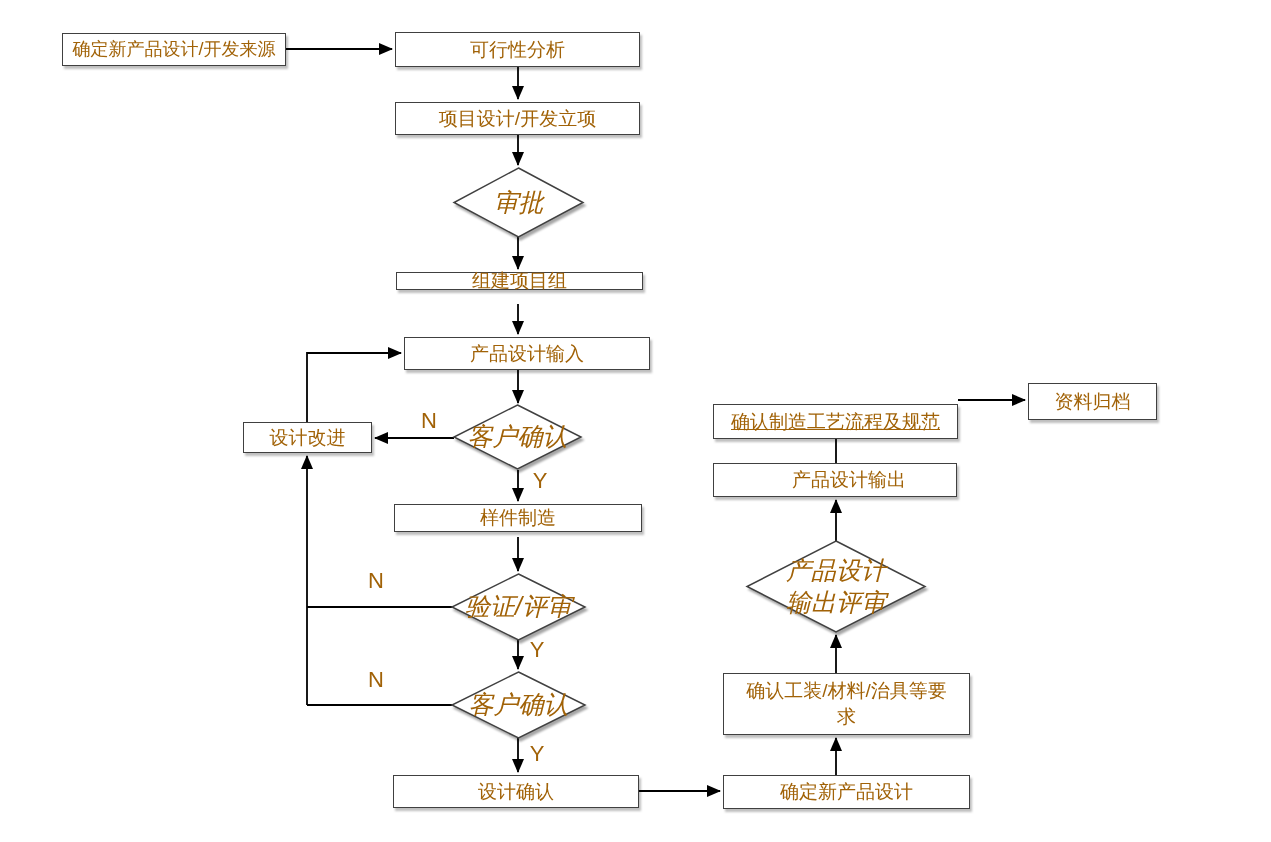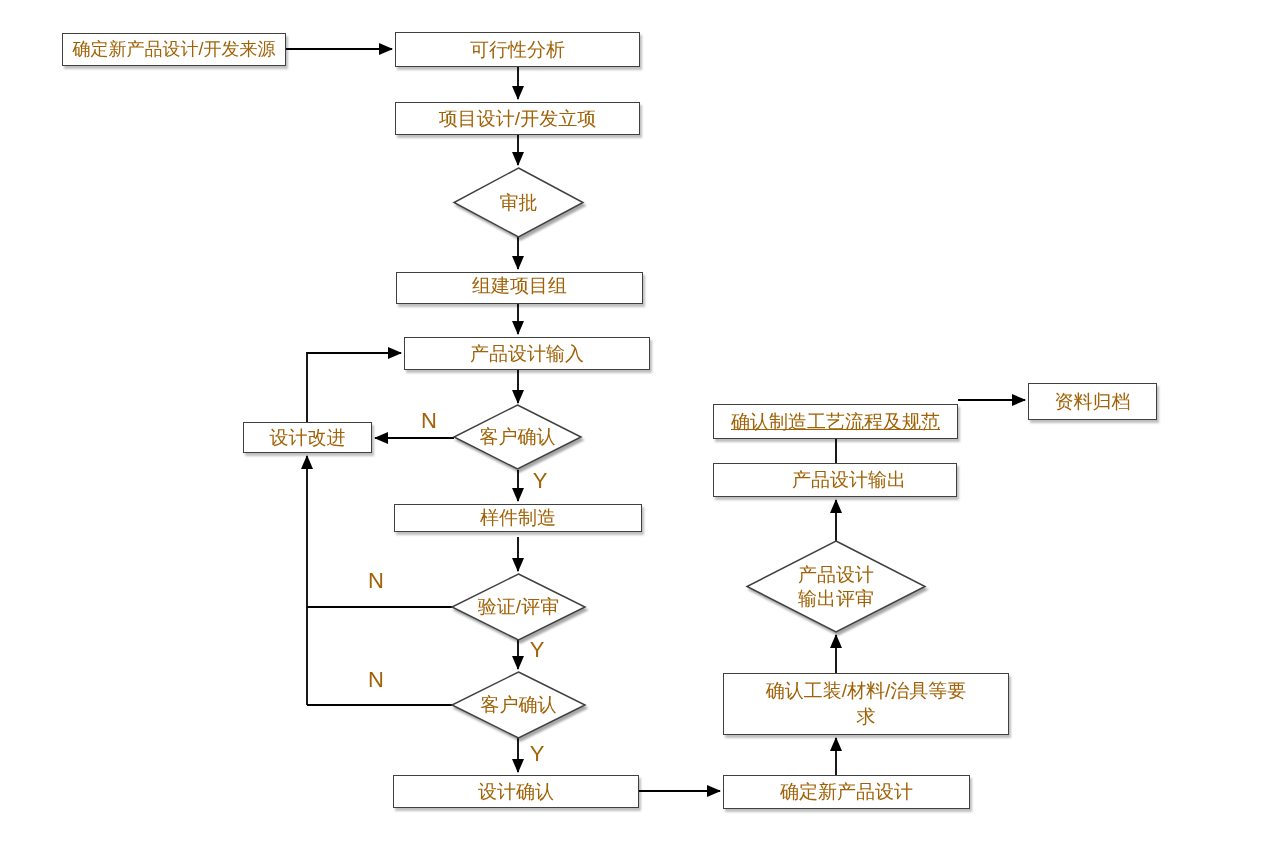--- a/index.html
+++ b/index.html
@@ -62,23 +62,24 @@
     vector-effect: non-scaling-stroke;
   }
   .diamond .dlabel {
     position: absolute;
     left: 0; top: 0;
     width: 100%; height: 100%;
     display: flex;
     align-items: center;
     justify-content: center;
     text-align: center;
-    font-size: 19px;
+    font-size: 25px;
     line-height: 1.25;
     white-space: pre-line;
+    font-style: italic;
   }
   .elabel {
     position: absolute;
     transform: translate(-50%, -50%);
     font-size: 22px;
     font-weight: 400;
     z-index: 3;
   }
 </style>
 </head>
@@ -127,21 +128,21 @@
     <span>项目设计/开发立项</span>
   </div>
 
   <div class="diamond" style="left:454px; top:168px; width:129px; height:69px;">
     <svg viewBox="0 0 100 100" preserveAspectRatio="none">
       <polygon points="50,0 100,50 50,100 0,50"></polygon>
     </svg>
     <div class="dlabel">审批</div>
   </div>
 
-  <div class="node" style="left:396px; top:272px; width:247px; height:32px;font-family:Liberation Mono, monospace;">
+  <div class="node" style="left:396px; top:272px; width:247px; height:18px;">
     <span>组建项目组</span>
   </div>
 
   <div class="node" style="left:404px; top:337px; width:246px; height:33px;">
     <span>产品设计输入</span>
   </div>
 
   <div class="diamond" style="left:454px; top:405px; width:127px; height:64px;">
     <svg viewBox="0 0 100 100" preserveAspectRatio="none">
       <polygon points="50,0 100,50 50,100 0,50"></polygon>
@@ -172,21 +173,21 @@
   </div>
 
   <div class="node" style="left:393px; top:775px; width:246px; height:33px;">
     <span>设计确认</span>
   </div>
 
   <div class="node" style="left:723px; top:775px; width:247px; height:34px;">
     <span>确定新产品设计</span>
   </div>
 
-  <div class="node" style="left:723px; top:673px; width:286px; height:62px;">
+  <div class="node" style="left:723px; top:673px; width:247px; height:62px;">
     <span>确认工装/材料/治具等要
 求</span>
   </div>
 
   <div class="diamond" style="left:747px; top:541px; width:178px; height:91px;">
     <svg viewBox="0 0 100 100" preserveAspectRatio="none">
       <polygon points="50,0 100,50 50,100 0,50"></polygon>
     </svg>
     <div class="dlabel">产品设计
 输出评审</div>

